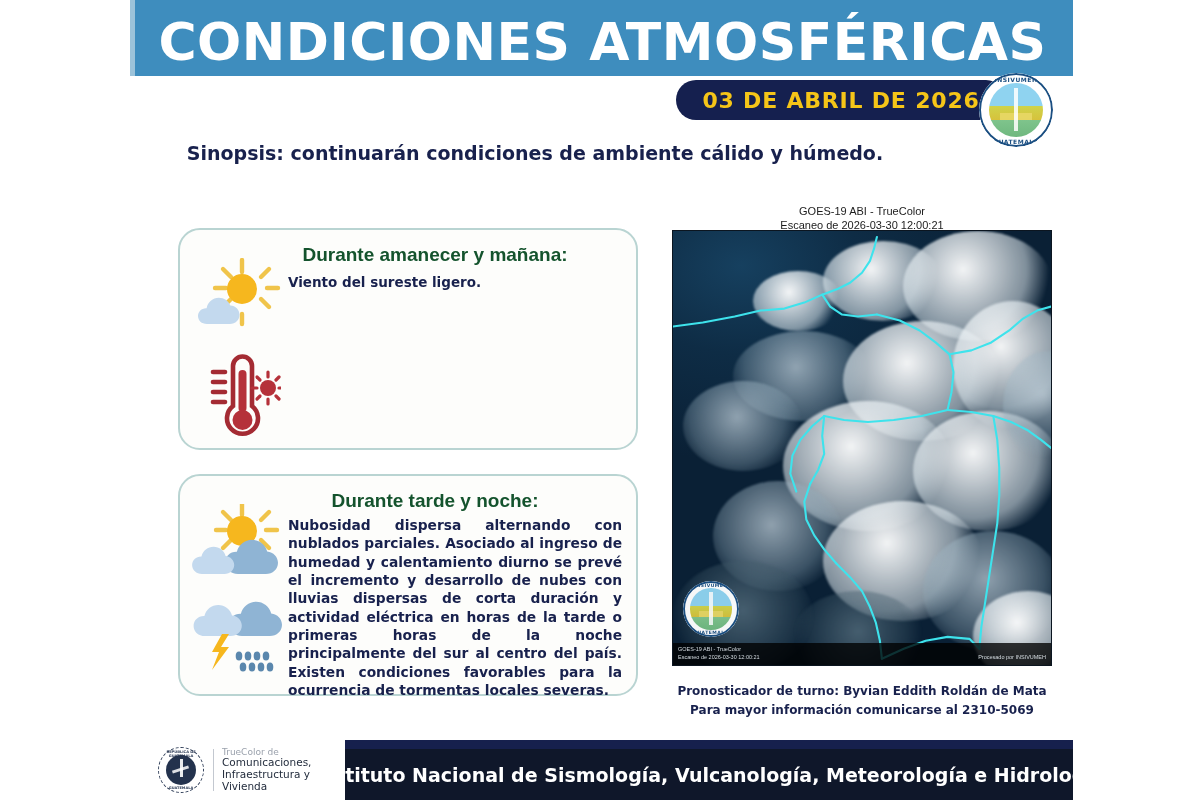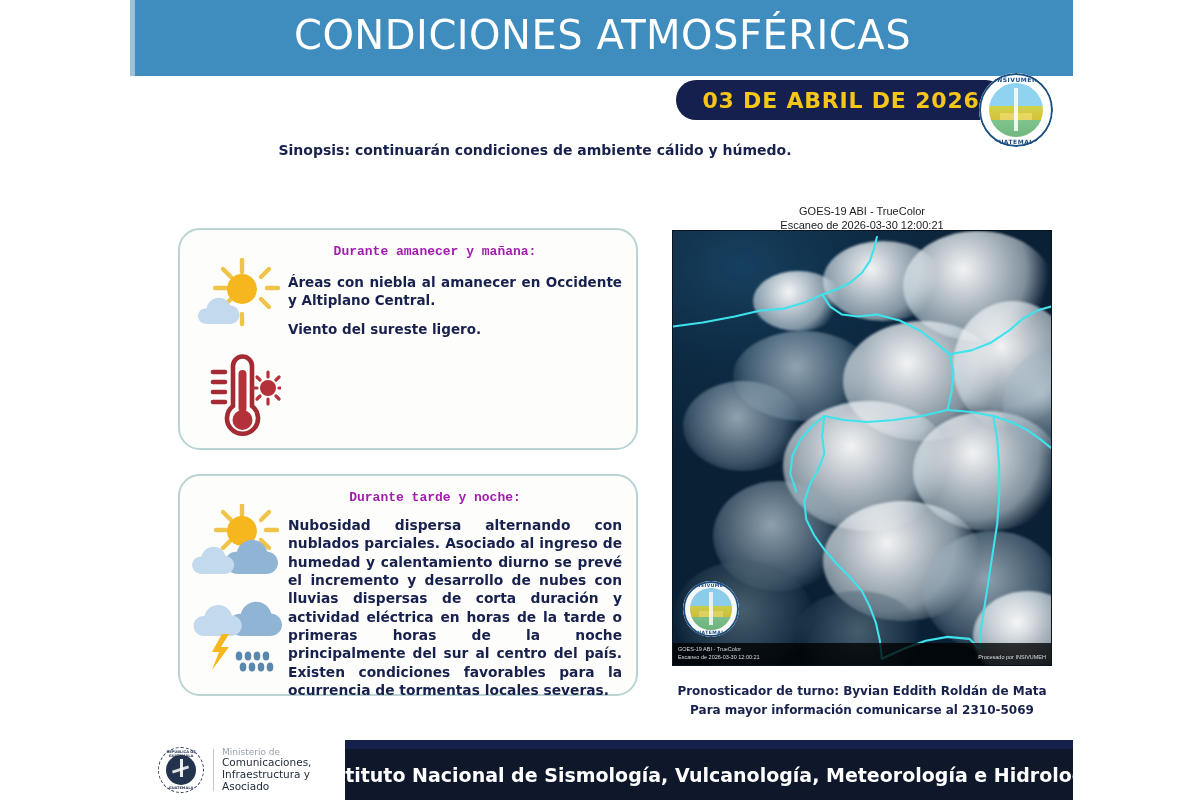--- a/index.html
+++ b/index.html
@@ -33,22 +33,22 @@
     height: 76px;
     background: #9cc3da;
   }
   .header-title {
     position: absolute;
     left: 150px;
     top: 12px;
     width: 905px;
     text-align: center;
     color: #ffffff;
-    font-size: 40px;
-    font-weight: normal;
+    font-size: 52px;
+    font-weight: bold;
     letter-spacing: 0.5px;
     font-family: "DejaVu Sans", sans-serif;
     white-space: nowrap;
   }
 
   
   .date-pill {
     position: absolute;
     left: 676px;
     top: 80px;
@@ -139,21 +139,21 @@
   .header-seal .seal-text-bot { font-size: 6px; }
 
   
   .synopsis {
     position: absolute;
     left: 130px;
     top: 142px;
     width: 810px;
     text-align: center;
     color: #18214d;
-    font-size: 14px;
+    font-size: 19px;
     font-weight: bold;
     font-family: "DejaVu Sans", sans-serif;
   }
 
   
   .card {
     position: absolute;
     background: #fdfdfb;
     border: 2px solid #b9d4d2;
     border-radius: 22px;
@@ -161,24 +161,24 @@
   }
   #card-morning { left: 178px; top: 228px; width: 460px; height: 222px; }
   #card-evening { left: 178px; top: 474px; width: 460px; height: 222px; }
 
   .card-heading {
     position: absolute;
     left: 70px;
     right: 16px;
     top: 14px;
     text-align: center;
-    color: #a21caf;
-    font-size: 13px;
-    font-weight: bold;
-    font-family: Liberation Mono, monospace;
+    color: #14532d;
+    font-size: 19px;
+    font-weight: bold;
+    font-family: Liberation Sans, sans-serif;
   }
 
   .card-icons {
     position: absolute;
     left: 8px;
     top: 28px;
     width: 100px;
   }
   .card-body {
     position: absolute;
@@ -461,21 +461,20 @@
           <line x1="62" y1="29" x2="65" y2="32"></line>
           <line x1="81" y1="48" x2="84" y2="51"></line>
           <line x1="81" y1="32" x2="84" y2="29"></line>
           <line x1="62" y1="51" x2="65" y2="48"></line>
         </g>
       </svg>
     </div>
   </div>
 
   <div class="card-body">
-    <p class="para">Áreas con niebla al amanecer en Occidente y Altiplano Central.</p>
     <p class="para">Viento del sureste ligero.</p>
   </div>
 </div>
 
 <div class="card" id="card-evening">
   <div class="card-heading">Durante tarde y noche:</div>
 
   <div class="card-icons">
     <div class="icon-slot">
       <svg width="92" height="74" viewBox="0 0 92 74" aria-hidden="true">
@@ -585,23 +584,23 @@
 </div>
 
 <div class="ministry">
   <div class="gt-emblem">
     <div class="gt-emblem-top">REPÚBLICA DE GUATEMALA</div>
     <div class="gt-emblem-core"></div>
     <div class="gt-emblem-bot">GUATEMALA</div>
   </div>
   <div class="ministry-divider"></div>
   <div class="ministry-text">
-    <div class="ministry-pre">Ministerio de</div>
+    <div class="ministry-pre">TrueColor de</div>
     <div class="ministry-name">Comunicaciones,</div>
     <div class="ministry-name">Infraestructura y</div>
-    <div class="ministry-name">Asociado</div>
+    <div class="ministry-name">Vivienda</div>
   </div>
 </div>
 
 <div class="footer-stripe"></div>
 <div class="footer-bar">
   <span class="footer-bar-text">Instituto Nacional de Sismología, Vulcanología, Meteorología e Hidrología</span>
 </div>
 
 </body></html>

